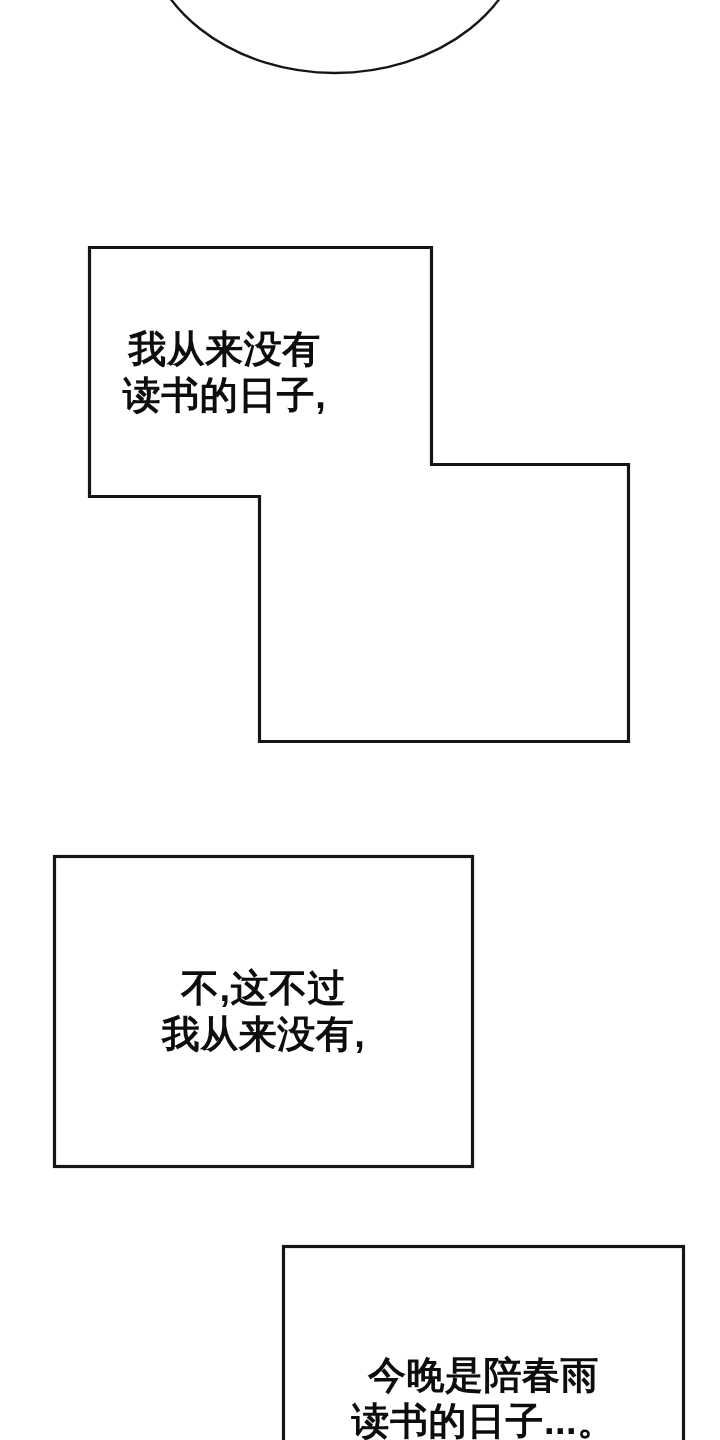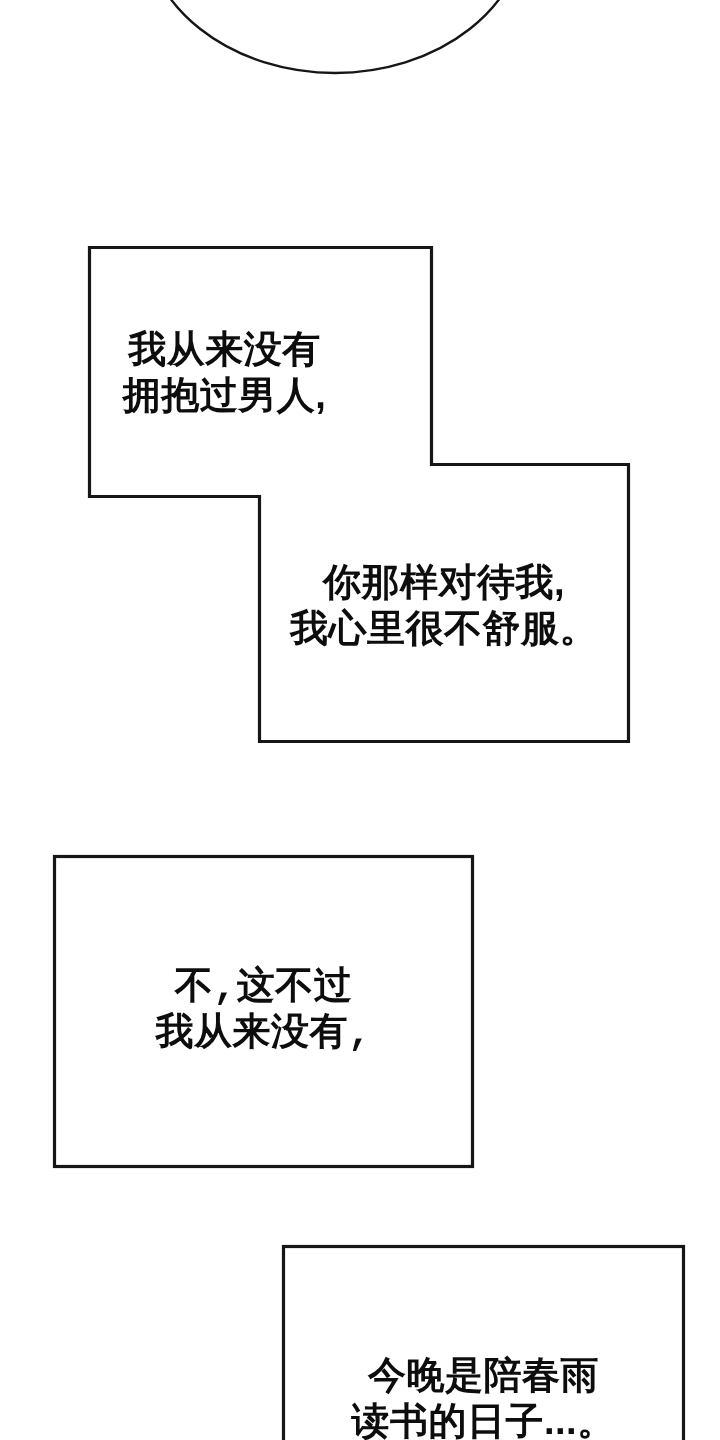--- a/index.html
+++ b/index.html
@@ -73,29 +73,25 @@
 
     <path class="shape box" d="M89.5 247.5 H431.5 V464.5 H628.5 V741.5 H259.5 V496.5 H89.5 Z"></path>
 
     <rect class="shape box" x="54.5" y="856.5" width="418" height="310"></rect>
 
     <rect class="shape box" x="283.5" y="1246.5" width="400" height="220"></rect>
   </svg>
 
   <div class="txt" style="left:88px; top:246px; width:273px; height:252px;">
     <span class="line">我从来没有</span>
-    <span class="line">拥抱过男人,</span>
+    <span class="line">读书的日子,</span>
   </div>
 
-  <div class="txt" style="left:258px; top:466px; width:372px; height:277px;">
-    <span class="line">你那样对待我,</span>
-    <span class="line">我心里很不舒服。</span>
-  </div>
 
-  <div class="txt" style="left:53px; top:855px; width:421px; height:312px;font-family:Liberation Mono, monospace;">
+  <div class="txt" style="left:53px; top:855px; width:421px; height:312px;">
     <span class="line">不,这不过</span>
     <span class="line">我从来没有,</span>
   </div>
 
   <div class="txt-abs" style="left:282px; top:1352px; width:403px;">
     <span class="line">今晚是陪春雨</span>
     <span class="line">读书的日子...。</span>
   </div>
 
 </div>

